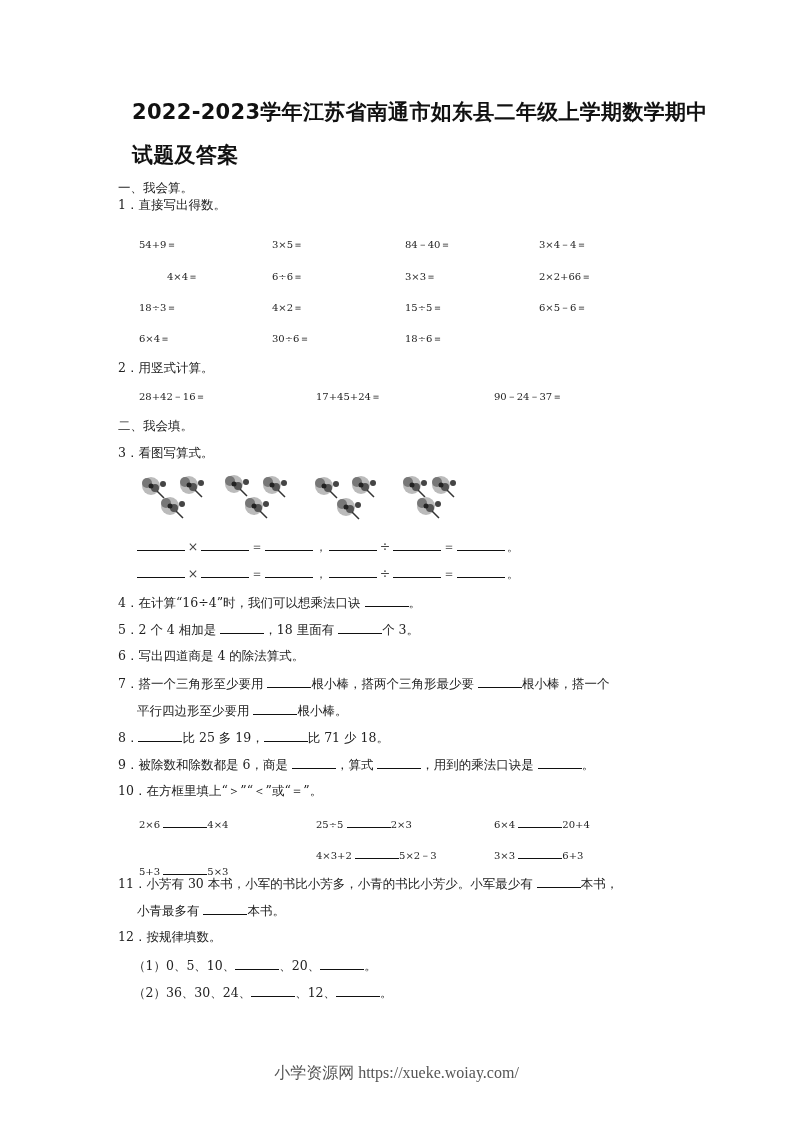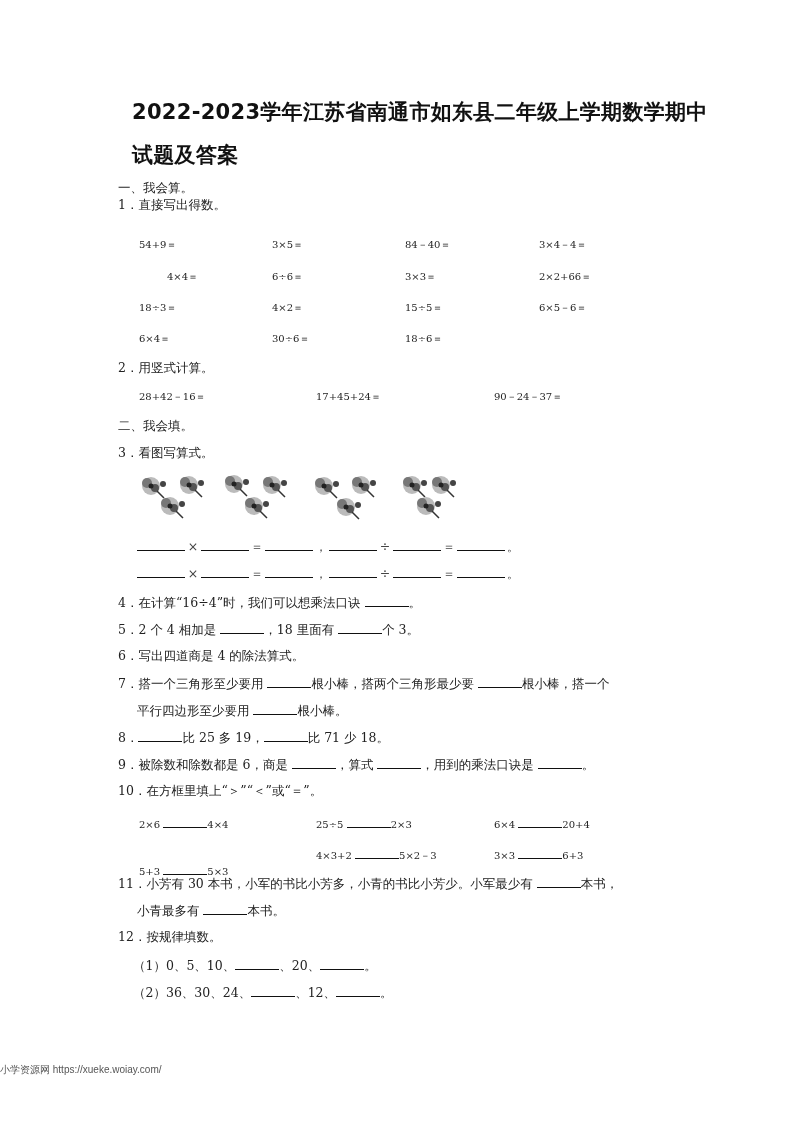--- a/index.html
+++ b/index.html
@@ -4,22 +4,22 @@
 <style>
   html, body { margin: 0; padding: 0; background: #ffffff; }
   body { width: 793px; height: 1122px; position: relative; overflow: hidden;
          font-family: "DejaVu Serif", "Liberation Serif", serif; color: #222; }
   .title { position: absolute; left: 132px; font-weight: bold; font-size: 21px;
            font-family: "DejaVu Sans", "Liberation Sans", sans-serif; color: #111; letter-spacing: 0.3px; }
   .line { position: absolute; font-size: 12.5px; white-space: nowrap; color: #222; }
   .blank { display: inline-block; border-bottom: 1px solid #111; height: 12px; vertical-align: baseline; }
   .cell { position: absolute; font-size: 10px; white-space: nowrap; }
   .flowers { position: absolute; left: 136px; top: 470px; width: 330px; height: 60px; }
-  .footer { position: absolute; top: 1063px; left: 0; width: 793px; 
-            font-family: Liberation Sans, sans-serif; font-size: 10px; color: #555; }
+  .footer { position: absolute; top: 1063px; left: 0; width: 793px; text-align: center;
+            font-family: Liberation Serif, serif; font-size: 16px; color: #555; }
   .fillrow { position: absolute; left: 137px; font-size: 12.5px; white-space: nowrap; }
   .fillrow .blank { width: 48px; }
   .op { display: inline-block; width: 16px; text-align: center; color: #444; }
 </style>
 </head>
 <body>
 
 <div class="title" style="top:98px;">2022-2023学年江苏省南通市如东县二年级上学期数学期中</div>
 <div class="title" style="top:141px;">试题及答案</div>
 

